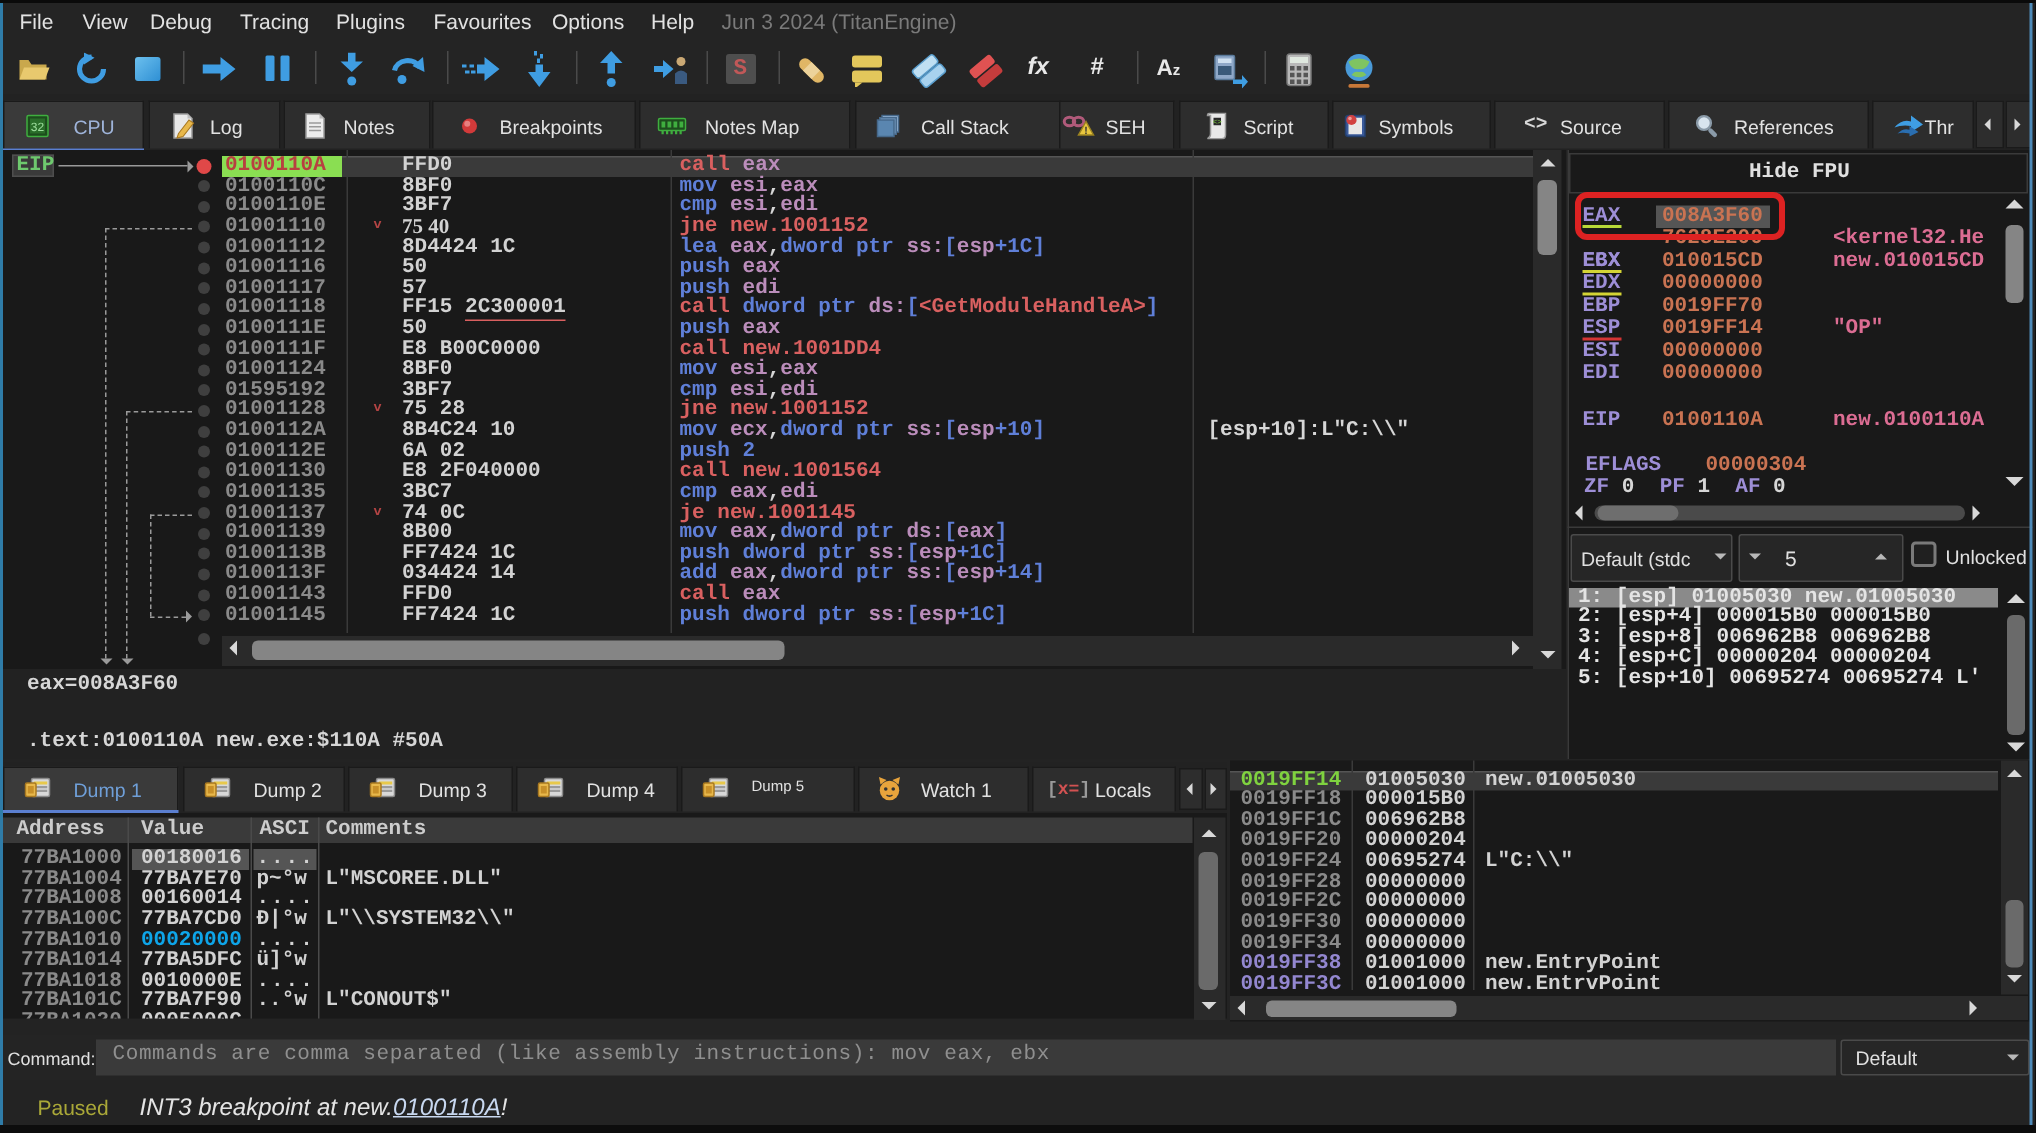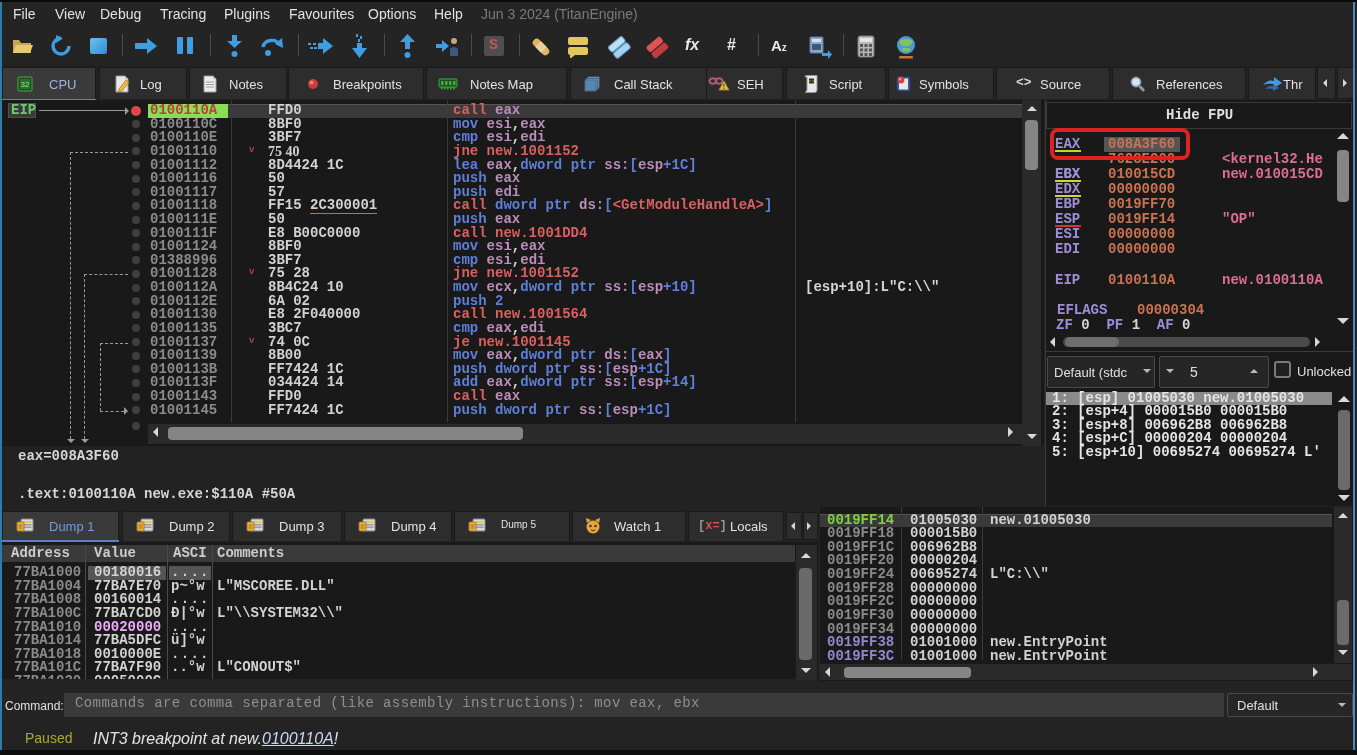--- a/index.html
+++ b/index.html
@@ -279,21 +279,21 @@
 <div class="row mono" style="left:453px;top:199.3px;"><span class="red">call </span><span class="blu">dword ptr </span><span class="pur">ds:</span><span class="blu">[</span><span class="red">&lt;GetModuleHandleA&gt;</span><span class="blu">]</span></div>
 <div class="row mono gray" style="left:150px;top:213.0px;">0100111E</div>
 <div class="row mono" style="left:268px;top:213.0px;color:#d2d2d2;">50</div>
 <div class="row mono" style="left:453px;top:213.0px;"><span class="blu">push </span><span class="pur">eax</span></div>
 <div class="row mono gray" style="left:150px;top:226.6px;">0100111F</div>
 <div class="row mono" style="left:268px;top:226.6px;color:#d2d2d2;">E8 B00C0000</div>
 <div class="row mono" style="left:453px;top:226.6px;"><span class="red">call new.1001DD4</span></div>
 <div class="row mono gray" style="left:150px;top:240.2px;">01001124</div>
 <div class="row mono" style="left:268px;top:240.2px;color:#d2d2d2;">8BF0</div>
 <div class="row mono" style="left:453px;top:240.2px;"><span class="blu">mov </span><span class="pur">esi</span><span class="wht">,</span><span class="pur">eax</span></div>
-<div class="row mono gray" style="left:150px;top:253.8px;">01388996</div>
+<div class="row mono gray" style="left:150px;top:253.8px;">01595192</div>
 <div class="row mono" style="left:268px;top:253.8px;color:#d2d2d2;">3BF7</div>
 <div class="row mono" style="left:453px;top:253.8px;"><span class="blu">cmp </span><span class="pur">esi</span><span class="wht">,</span><span class="pur">edi</span></div>
 <div class="row mono gray" style="left:150px;top:267.4px;">01001128</div>
 <div class="abs mono" style="left:249px;top:266.4px;font-size:9px;color:#b44444;">v</div>
 <div class="row mono" style="left:268px;top:267.4px;color:#d2d2d2;">75 28</div>
 <div class="row mono" style="left:453px;top:267.4px;"><span class="red">jne new.1001152</span></div>
 <div class="row mono gray" style="left:150px;top:281.1px;">0100112A</div>
 <div class="row mono" style="left:268px;top:281.1px;color:#d2d2d2;">8B4C24 10</div>
 <div class="row mono" style="left:453px;top:281.1px;"><span class="blu">mov </span><span class="pur">ecx</span><span class="wht">,</span><span class="blu">dword ptr </span><span class="pur">ss:</span><span class="blu">[</span><span class="pur">esp</span><span class="blu">+10]</span></div>
 <div class="row mono wht" style="left:805px;top:281.1px;">[esp+10]:L"C:\\"</div>
@@ -523,21 +523,21 @@
 <div class="abs mono" style="left:171px;top:579.6px;color:#d2d2d2;">p~°w</div>
 <div class="abs mono" style="left:217px;top:579.6px;color:#d2d2d2;">L"MSCOREE.DLL"</div>
 <div class="abs mono gray" style="left:14px;top:593.2px;">77BA1008</div>
 <div class="abs mono" style="left:94px;top:593.2px;color:#d2d2d2;">00160014</div>
 <div class="abs mono" style="left:171px;top:593.2px;color:#d2d2d2;letter-spacing:1.3px;">....</div>
 <div class="abs mono gray" style="left:14px;top:606.9px;">77BA100C</div>
 <div class="abs mono" style="left:94px;top:606.9px;color:#d2d2d2;">77BA7CD0</div>
 <div class="abs mono" style="left:171px;top:606.9px;color:#d2d2d2;">Ð|°w</div>
 <div class="abs mono" style="left:217px;top:606.9px;color:#d2d2d2;">L"\\SYSTEM32\\"</div>
 <div class="abs mono gray" style="left:14px;top:620.5px;">77BA1010</div>
-<div class="abs mono" style="left:94px;top:620.5px;color:#f0abfc;">00020000</div>
+<div class="abs mono" style="left:94px;top:620.5px;color:#0ea5e9;">00020000</div>
 <div class="abs mono" style="left:171px;top:620.5px;color:#d2d2d2;letter-spacing:1.3px;">....</div>
 <div class="abs mono gray" style="left:14px;top:634.1px;">77BA1014</div>
 <div class="abs mono" style="left:94px;top:634.1px;color:#d2d2d2;">77BA5DFC</div>
 <div class="abs mono" style="left:171px;top:634.1px;color:#d2d2d2;">ü]°w</div>
 <div class="abs mono gray" style="left:14px;top:647.7px;">77BA1018</div>
 <div class="abs mono" style="left:94px;top:647.7px;color:#d2d2d2;">0010000E</div>
 <div class="abs mono" style="left:171px;top:647.7px;color:#d2d2d2;letter-spacing:1.3px;">....</div>
 <div class="abs mono gray" style="left:14px;top:661.3px;">77BA101C</div>
 <div class="abs mono" style="left:94px;top:661.3px;color:#d2d2d2;">77BA7F90</div>
 <div class="abs mono" style="left:171px;top:661.3px;color:#d2d2d2;">..°w</div>

